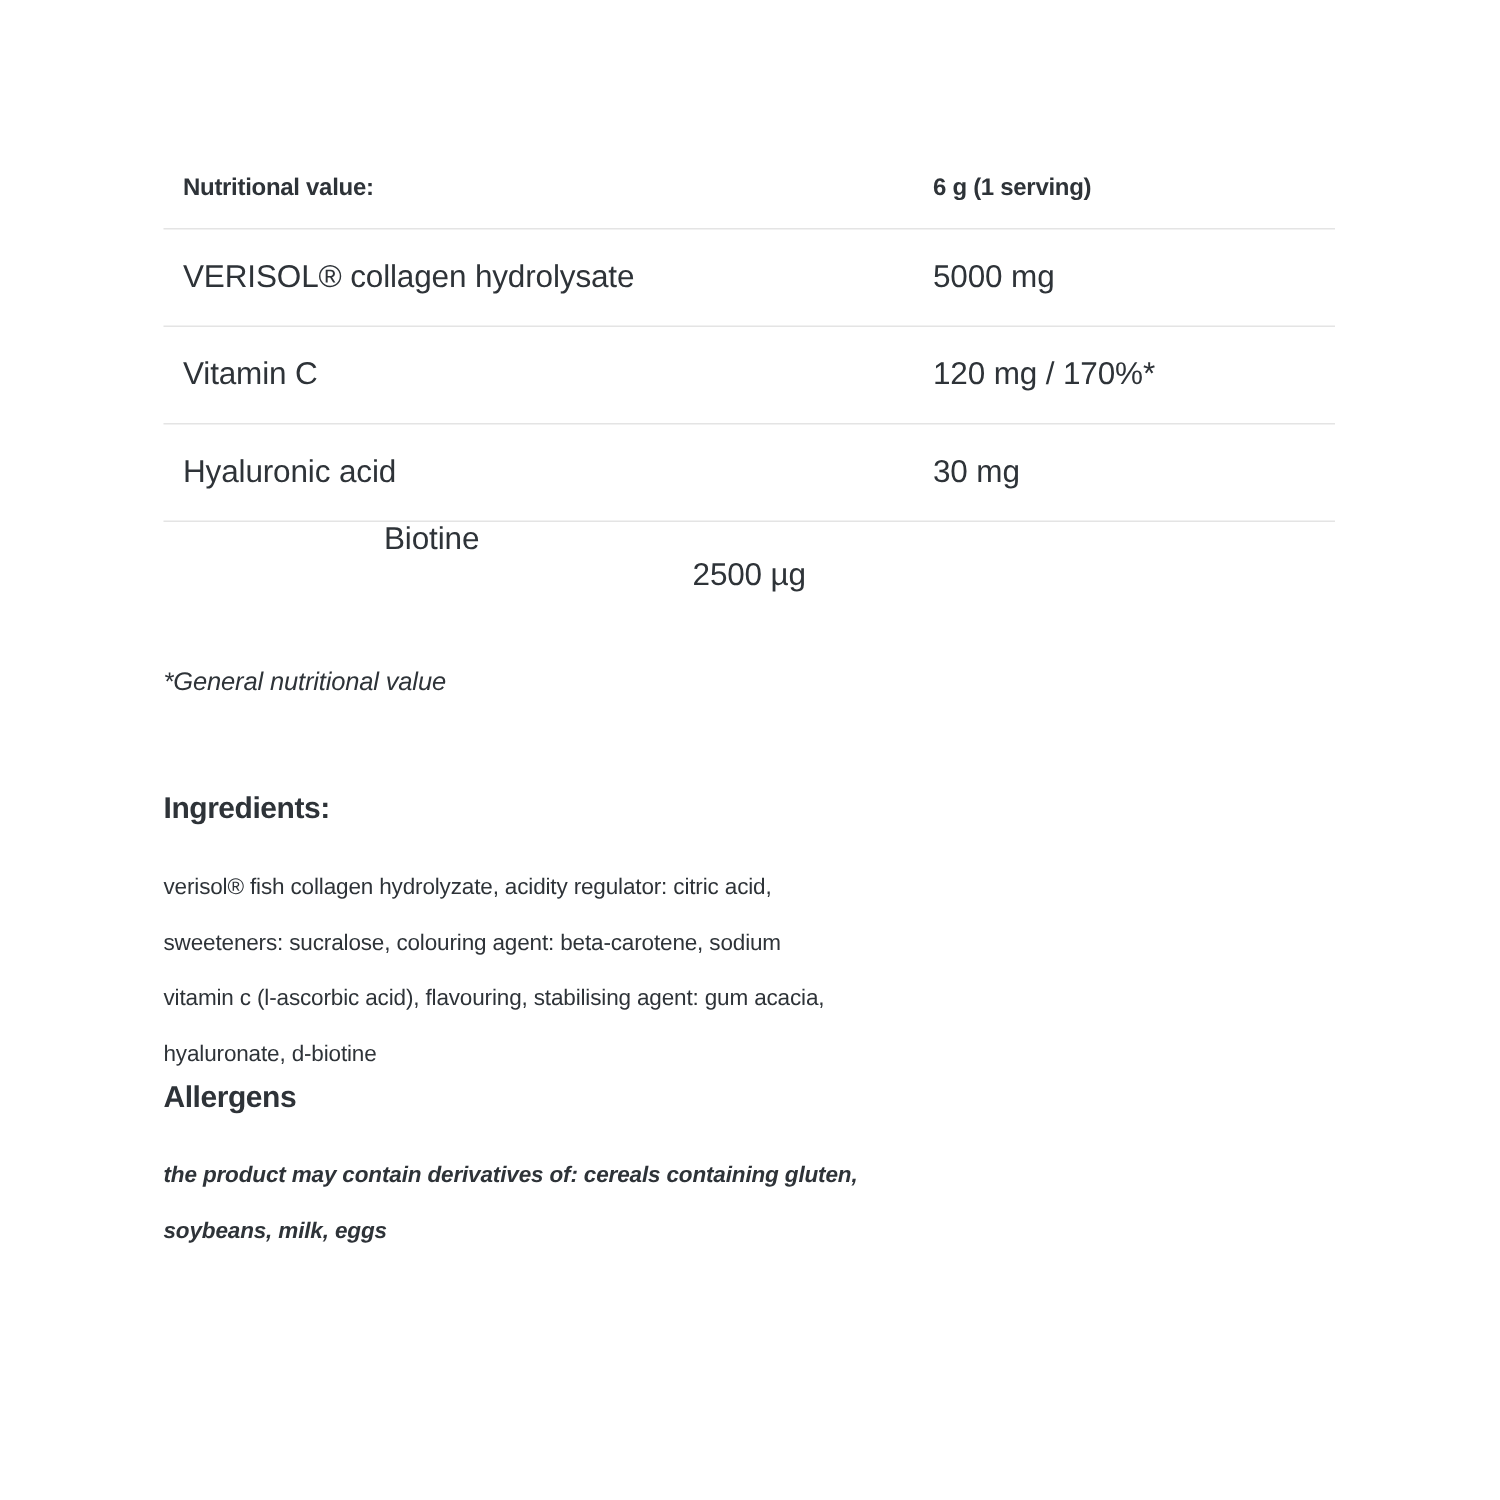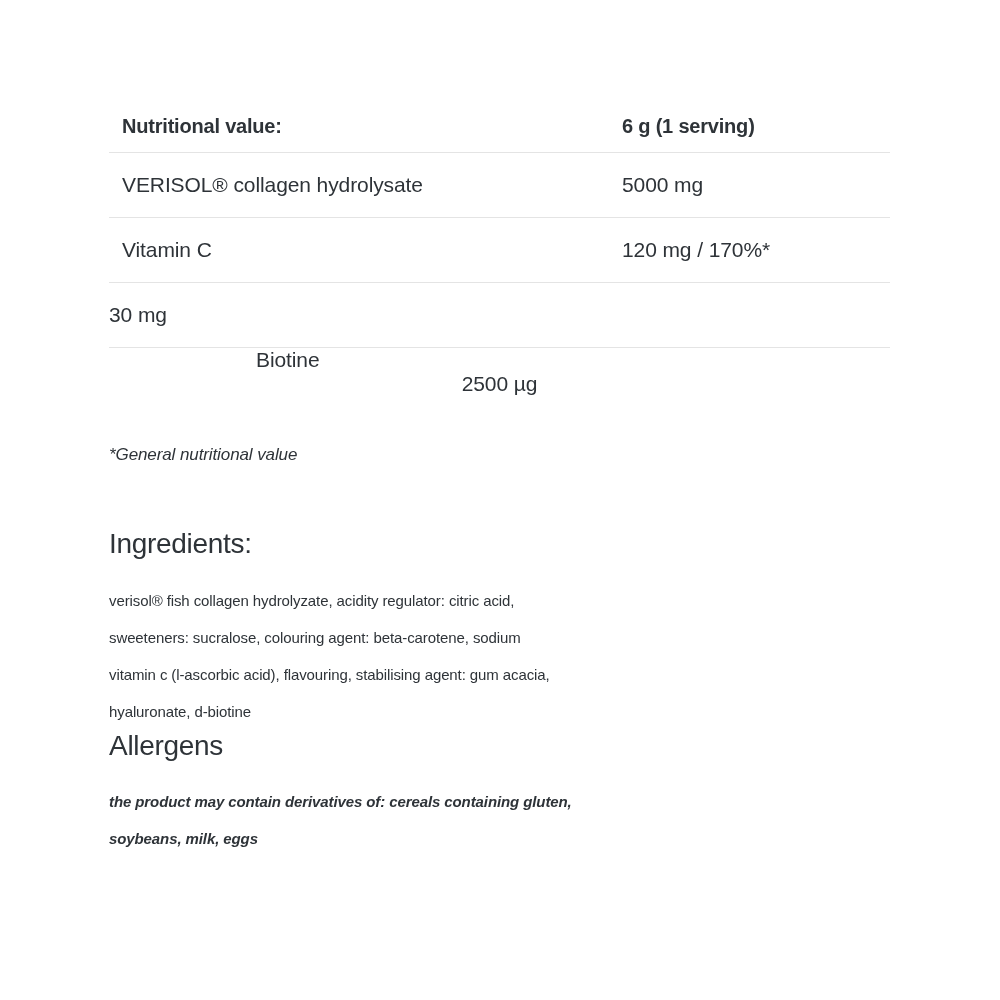--- a/index.html
+++ b/index.html
@@ -22,39 +22,39 @@
     display: flex;
     align-items: center;
     height: 65px;
     border-bottom: 1px solid #e4e4e4;
     font-size: 21px;
     letter-spacing: -0.1px;
   }
   .nv-row.nv-head {
     height: 53px;
     font-weight: bold;
-    font-size: 20px;
+    font-size: 16px;
     letter-spacing: -0.2px;
   }
   .nv-row.nv-last { border-bottom: none; flex-direction: column; }
   .nv-label { width: 513px; padding-left: 13px; }
   .nv-value { flex: 1; }
 
   
   .footnote {
     margin-top: 32px;
     font-style: italic;
     font-size: 17px;
     letter-spacing: -0.1px;
   }
 
   
   .section-heading {
-    font-weight: normal;
-    font-size: 28px;
+    font-weight: bold;
+    font-size: 20px;
     letter-spacing: -0.3px;
   }
   .heading-ingredients { margin-top: 63px; }
   .heading-allergens { }
 
   
   .para {
     margin-top: 22px;
     font-size: 15px;
     line-height: 37px;
@@ -82,20 +82,21 @@
       <div class="nv-label">VERISOL® collagen hydrolysate</div>
       <div class="nv-value">5000 mg</div>
     </div>
 
     <div class="nv-row">
       <div class="nv-label">Vitamin C</div>
       <div class="nv-value">120 mg / 170%*</div>
     </div>
 
     <div class="nv-row">
+      <div class="nv-label">Hyaluronic acid</div>
       <div class="nv-value">30 mg</div>
     </div>
 
     <div class="nv-row nv-last">
       <div class="nv-label">Biotine</div>
       <div class="nv-value">2500 µg</div>
     </div>
   </div>
 
   <div class="footnote">*General nutritional value</div>

